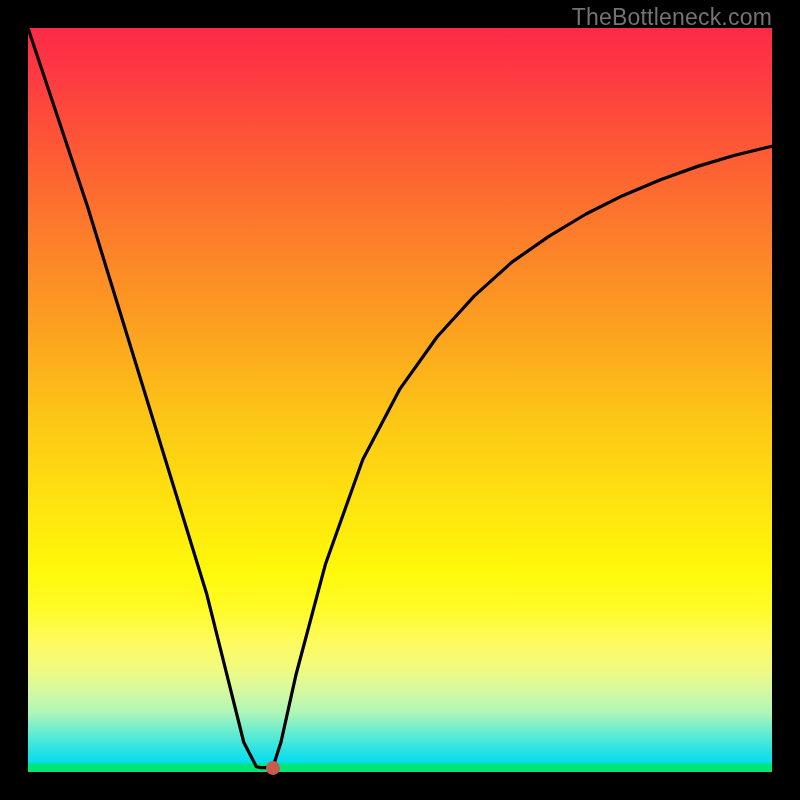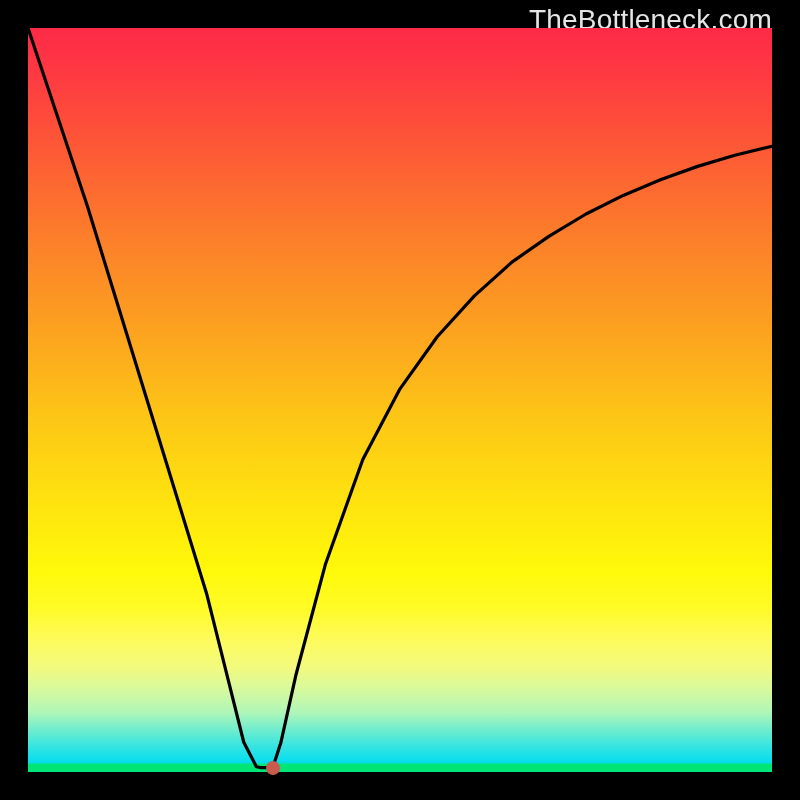--- a/index.html
+++ b/index.html
@@ -36,22 +36,22 @@
       #1fe1e7 97.5%,
       #06ddef 98.7%,
       #00e676 99%,
       #00e676 100%
     );
   }
   .watermark {
     position: absolute;
     top: 4px;
     right: 28px;
-    color: #e5e5e5;
-    font-size: 28px;
+    color: #737373;
+    font-size: 23px;
     font-weight: 400;
     letter-spacing: 0.2px;
     white-space: nowrap;
   }
   svg.curve {
     position: absolute;
     left: 0; top: 0;
     width: 744px;
     height: 744px;
     overflow: visible;

